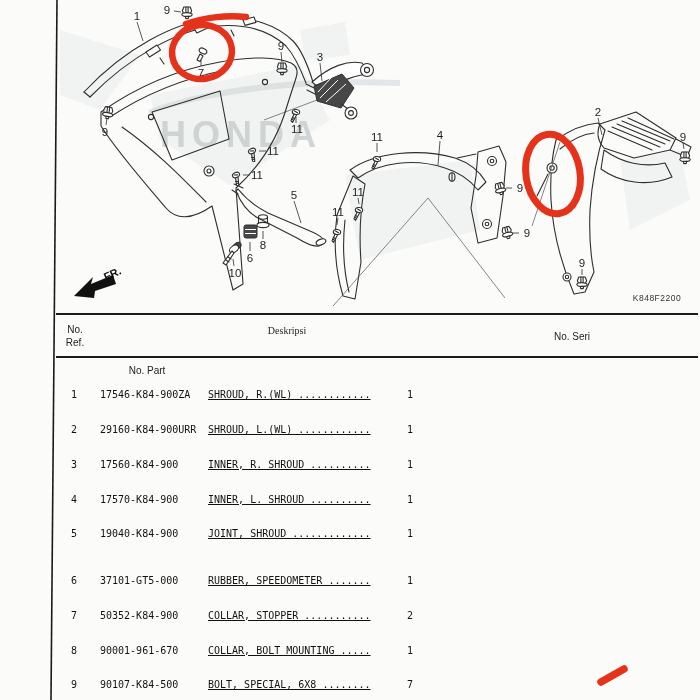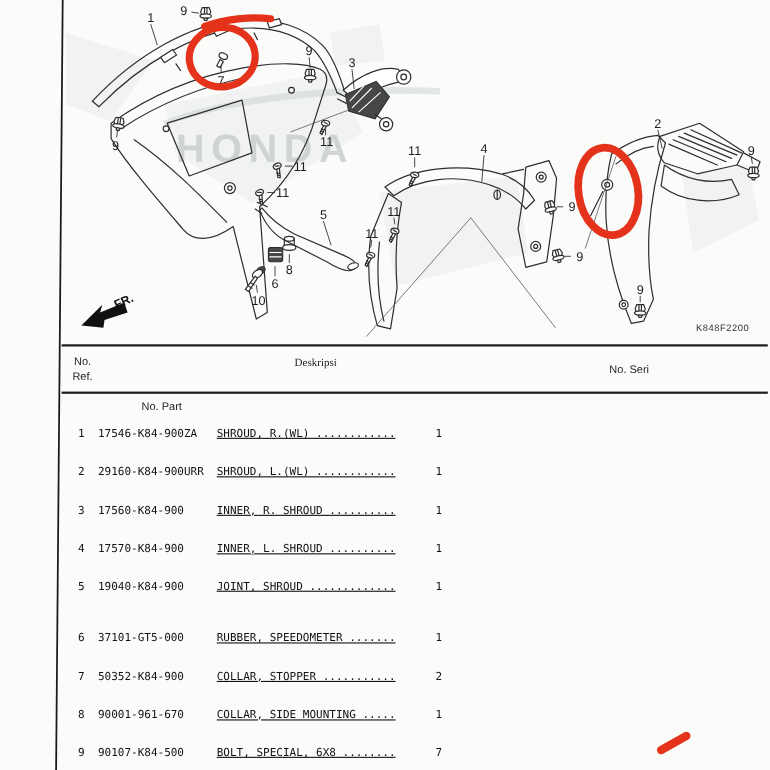--- a/index.html
+++ b/index.html
@@ -17,21 +17,21 @@
   .ht{fill:#c9cfcf;opacity:.18;}
   .redpen{fill:none;stroke-linecap:round;}
   
   .hline{position:absolute;left:56px;width:642px;background:#1b1b1b;}
   .th{position:absolute;font-size:10px;color:#232323;text-align:center;line-height:13px;}
   .th-small{font-size:7.5px;line-height:9px;color:#2a2a2a;}
   #rows{position:absolute;left:57px;top:366px;width:640px;font-family:"DejaVu Sans Mono",monospace;font-size:10px;line-height:11.6px;color:#121212;white-space:pre;}
   .trow{display:flex;}
   .gap{margin-top:12px;}
   .c-ref{display:inline-block;width:20px;text-align:right;}
-  .c-part{display:inline-block;width:108px;margin-left:12px;}
+  .c-part{display:inline-block;width:108px;margin-left:23px;}
   .c-desc{display:inline-block;width:168px;text-decoration:underline;}
   .c-qty{display:inline-block;width:40px;margin-left:14px;text-align:center;}
 </style>
 </head>
 <body>
 
 <div id="page">
 
 <svg width="700" height="700" viewBox="0 0 700 700">
   <defs>
@@ -219,19 +219,19 @@
 <div class="th" style="left:512px;top:330px;width:120px;">No. Seri</div>
 
 <div id="rows">
   <div class="trow"><span class="c-ref">1</span><span class="c-part">17546-K84-900ZA</span><span class="c-desc">SHROUD, R.(WL) ............</span><span class="c-qty">1</span></div>
   <div class="trow"><span class="c-ref">2</span><span class="c-part">29160-K84-900URR</span><span class="c-desc">SHROUD, L.(WL) ............</span><span class="c-qty">1</span></div>
   <div class="trow"><span class="c-ref">3</span><span class="c-part">17560-K84-900</span><span class="c-desc">INNER, R. SHROUD ..........</span><span class="c-qty">1</span></div>
   <div class="trow"><span class="c-ref">4</span><span class="c-part">17570-K84-900</span><span class="c-desc">INNER, L. SHROUD ..........</span><span class="c-qty">1</span></div>
   <div class="trow"><span class="c-ref">5</span><span class="c-part">19040-K84-900</span><span class="c-desc">JOINT, SHROUD .............</span><span class="c-qty">1</span></div>
   <div class="trow gap"><span class="c-ref">6</span><span class="c-part">37101-GT5-000</span><span class="c-desc">RUBBER, SPEEDOMETER .......</span><span class="c-qty">1</span></div>
   <div class="trow"><span class="c-ref">7</span><span class="c-part">50352-K84-900</span><span class="c-desc">COLLAR, STOPPER ...........</span><span class="c-qty">2</span></div>
-  <div class="trow"><span class="c-ref">8</span><span class="c-part">90001-961-670</span><span class="c-desc">COLLAR, SIDE MOUNTING .....</span><span class="c-qty">1</span></div>
+  <div class="trow"><span class="c-ref">8</span><span class="c-part">90001-961-670</span><span class="c-desc">COLLAR, BOLT MOUNTING .....</span><span class="c-qty">1</span></div>
   <div class="trow"><span class="c-ref">9</span><span class="c-part">90107-K84-500</span><span class="c-desc">BOLT, SPECIAL, 6X8 ........</span><span class="c-qty">7</span></div>
   
   
 </div>
 
 </div>
 
 </body></html>

